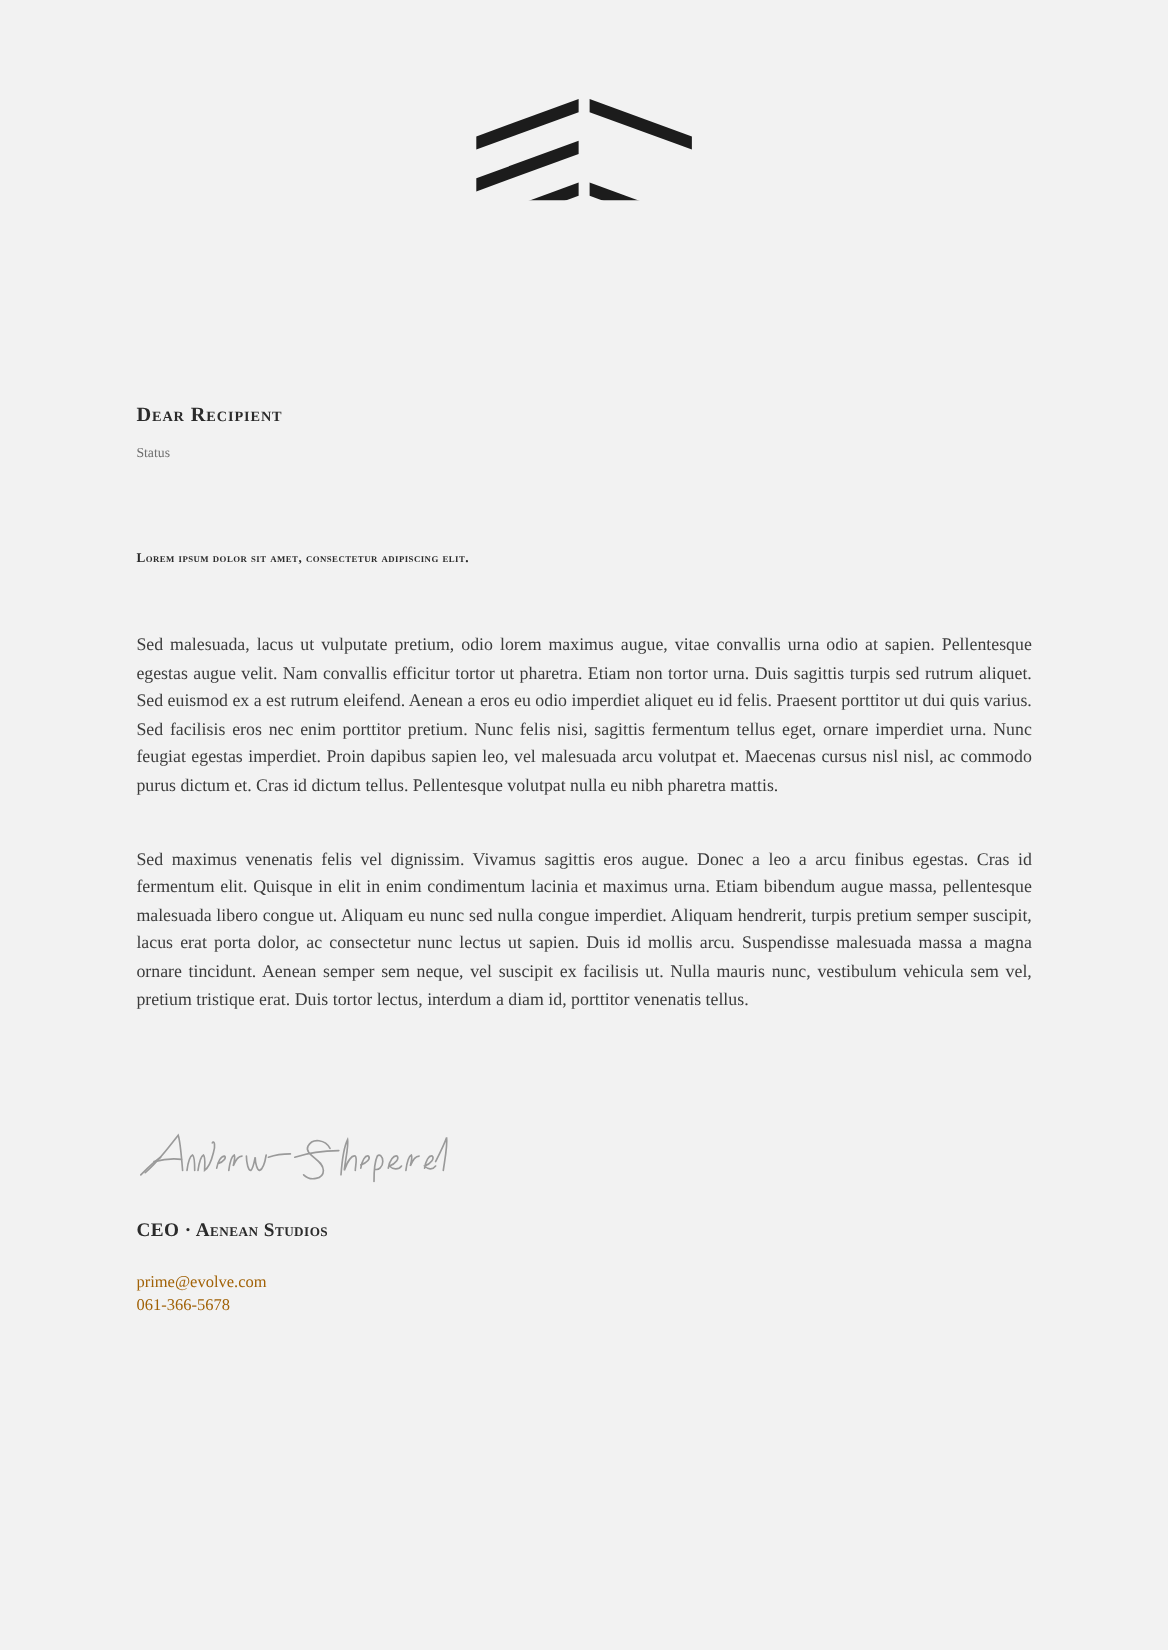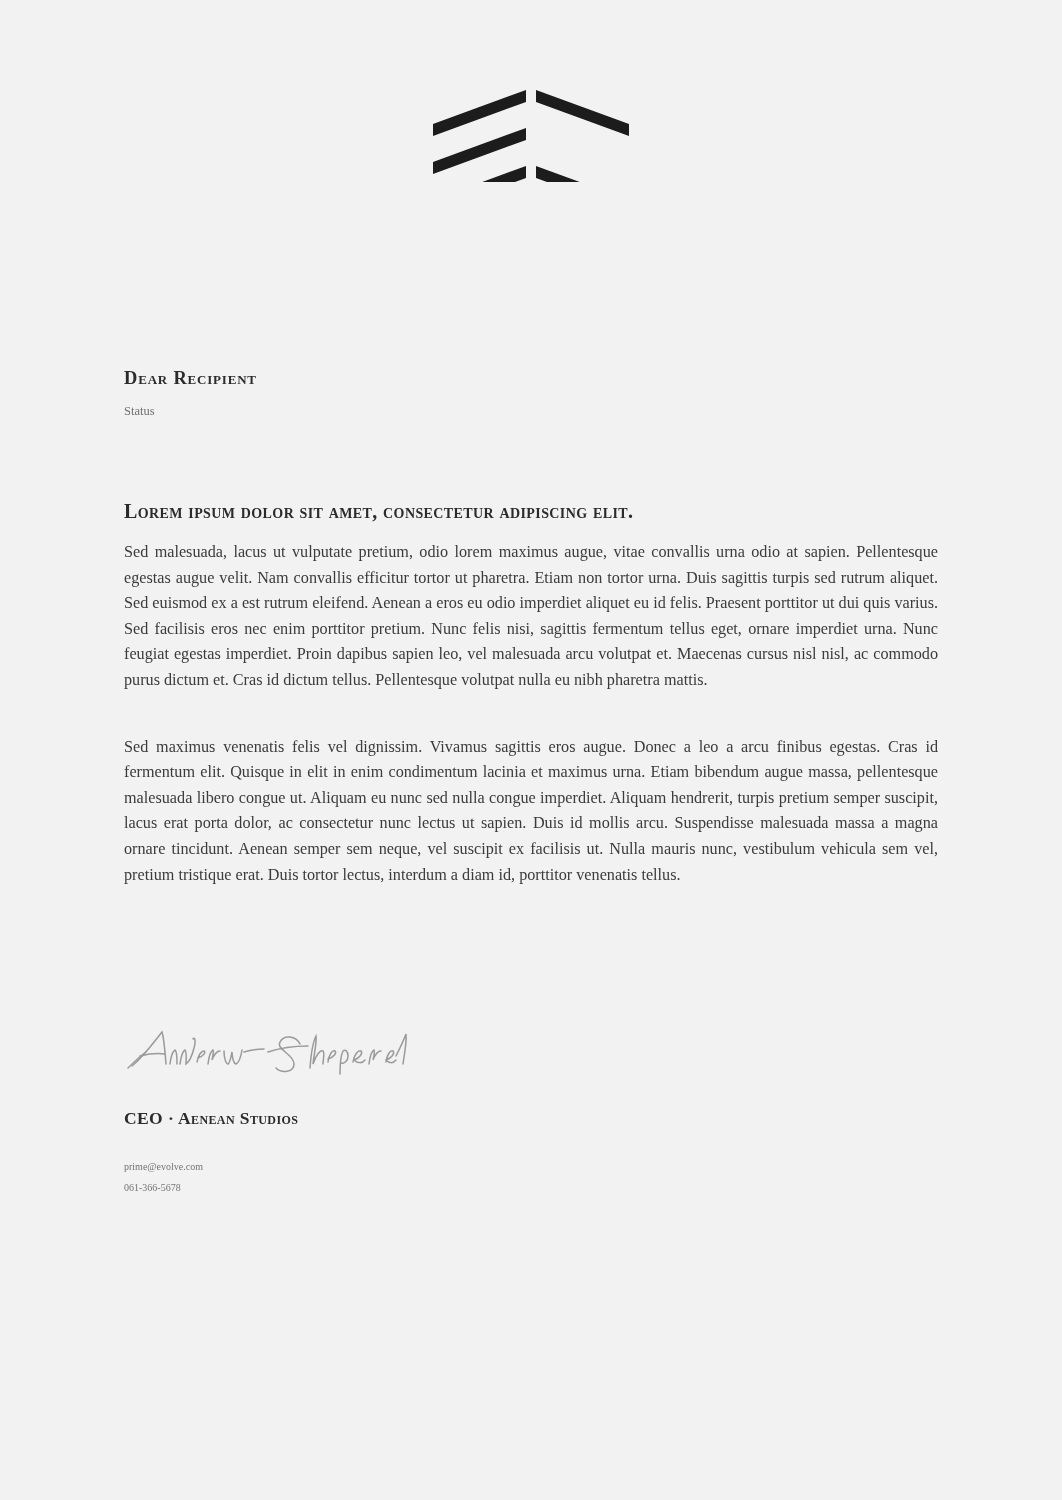--- a/index.html
+++ b/index.html
@@ -64,31 +64,31 @@
     color: #6f6f6f;
     margin: 17px 0 0 0;
     line-height: 1.1;
   }
 
   .subject {
     position: absolute;
     top: 500px;
     left: 0;
     width: 814px;
-    font-size: 20px;
+    font-size: 12px;
     font-variant: small-caps;
     font-weight: 700;
     letter-spacing: 0.4px;
     color: #2b2b2b;
     margin: 0;
   }
 
   .body-copy {
     position: absolute;
-    top: 540px;
+    top: 574px;
     left: 0;
     width: 814px;
   }
   .body-copy p {
     margin: 0 0 41px 0;
     font-size: 16.2px;
     line-height: 25.6px;
     text-align: justify;
     color: #3b3b3b;
   }
@@ -114,23 +114,23 @@
     color: #2b2b2b;
     margin: 0;
   }
 
   .contact {
     position: absolute;
     top: 1156px;
     left: 0;
   }
   .contact div {
-    font-size: 10px;
+    font-size: 15px;
     line-height: 21px;
-    color: #737373;
+    color: #a16207;
   }
 </style>
 </head>
 <body>
 
 <div class="page">
 
   <div class="logo-wrap">
     <div class="logo">
       <svg width="200" height="110" viewBox="0 0 200 110">

